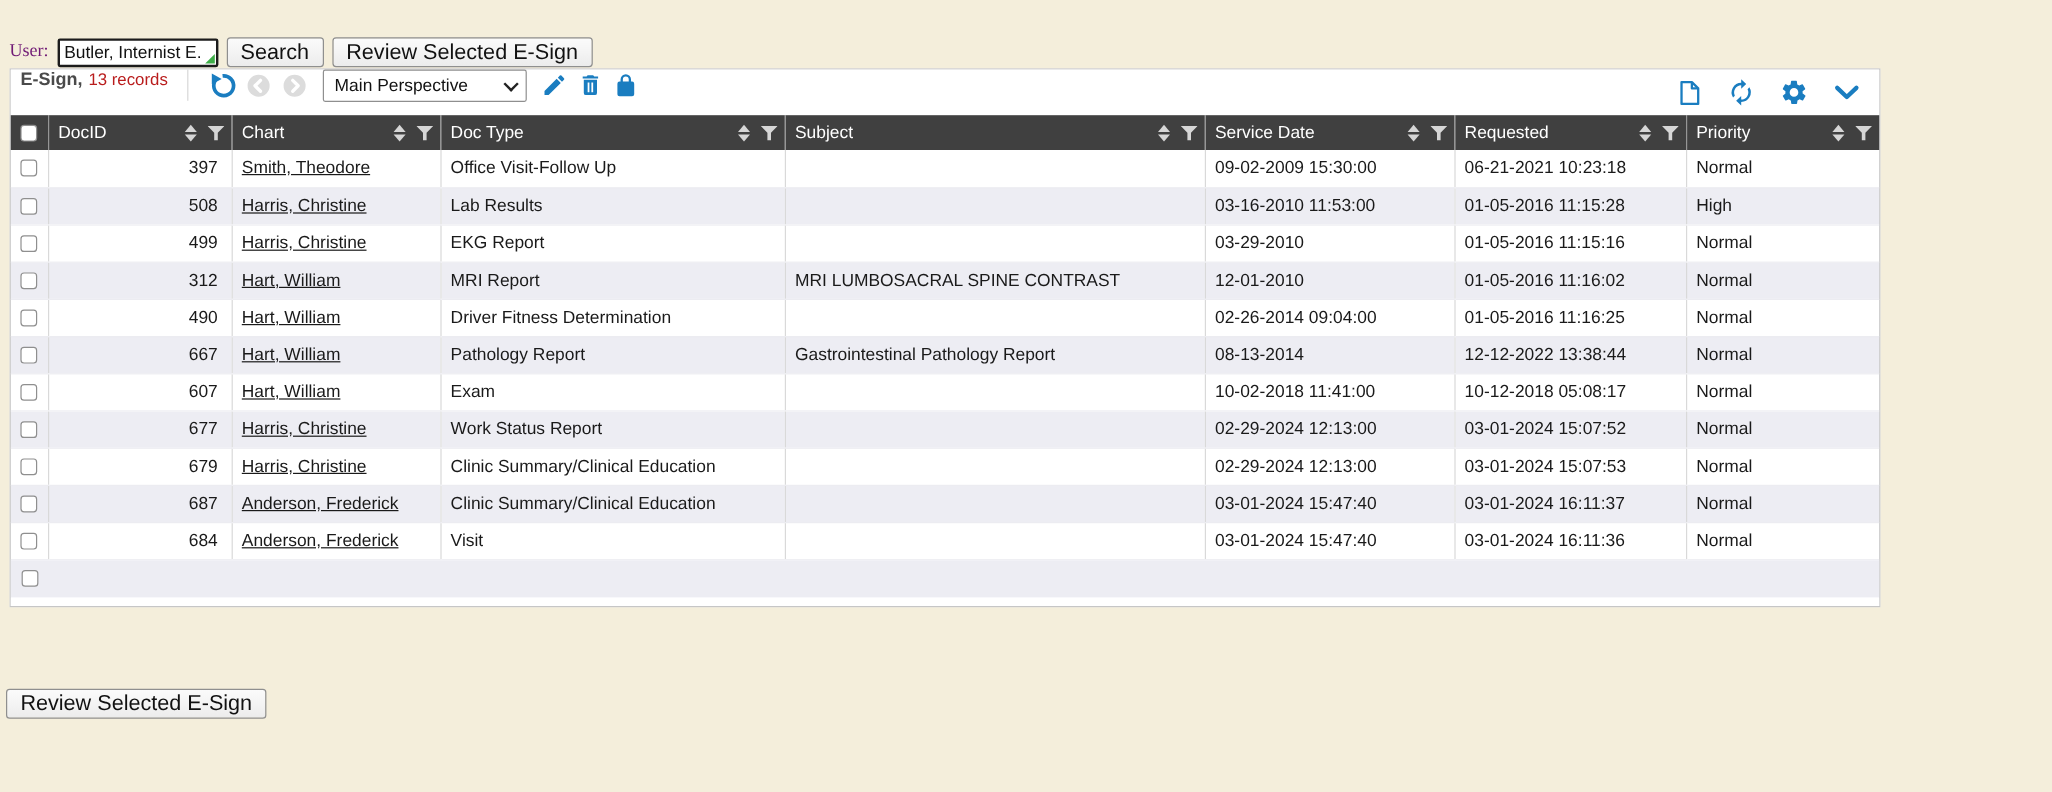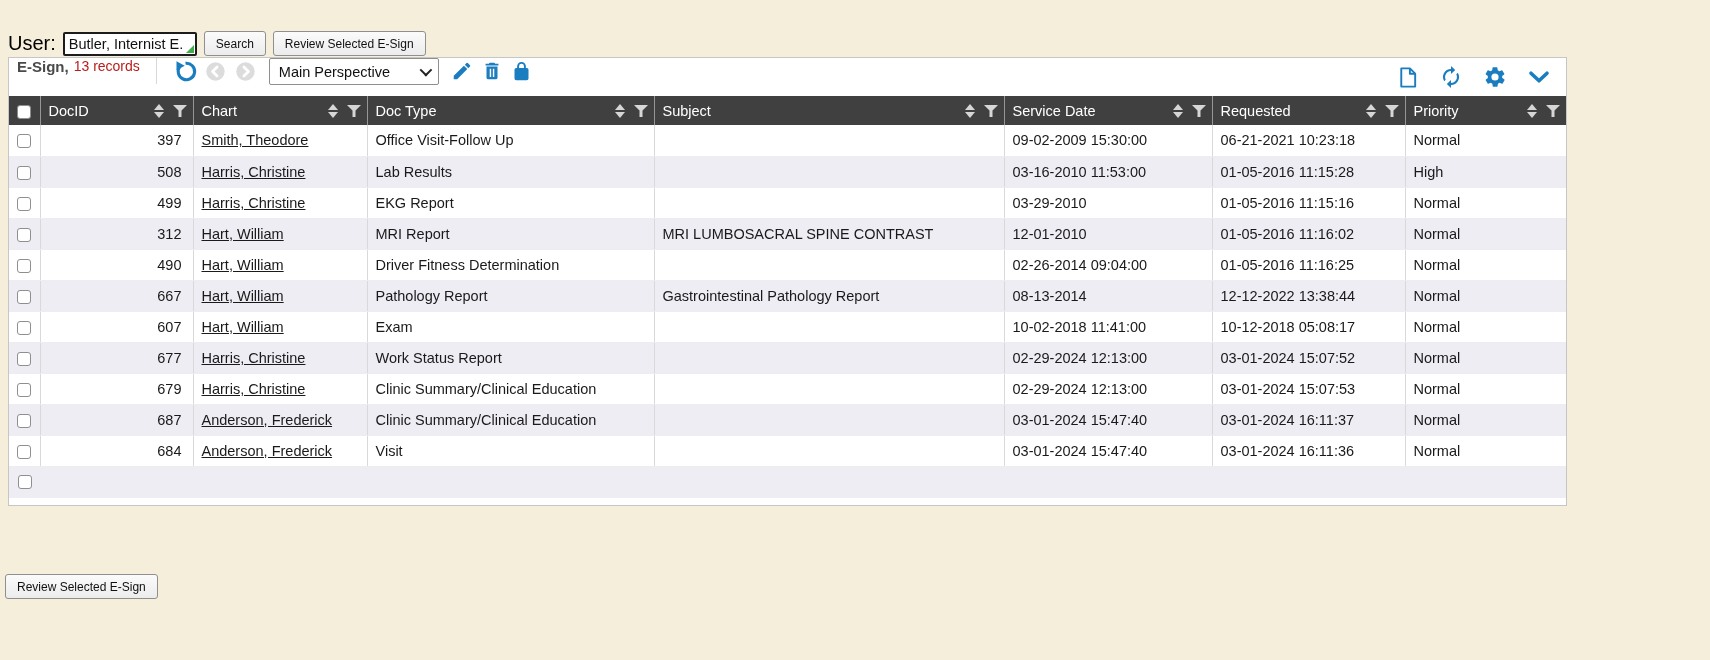--- a/index.html
+++ b/index.html
@@ -7,31 +7,31 @@
   body {
     background:#f4eedb;
     font-family:"Liberation Sans", sans-serif;
     color:#1a1a1a;
     position:relative;
     overflow:hidden;
   }
 
   
   .top-bar { position:absolute; left:8px; top:30px; height:27px; display:flex; align-items:center; gap:7px; }
-  .user-label { font-size:20px; color:#000000; }
+  .user-label { font-size:15px; color:#701a75;font-family:Liberation Serif, serif; }
   .user-input-wrap { position:relative; display:inline-block; }
   .user-input {
     width:134px; height:24px; border:2px solid #1c1c1c; border-radius:2px;
     font-family:"Liberation Sans",sans-serif; font-size:14.5px; padding:0 4px; background:#fff; color:#111; outline:none;
   }
   .ac-marker { position:absolute; right:3px; bottom:3px; width:0; height:0;
     border-left:8px solid transparent; border-bottom:8px solid #3fae49; }
   .btn {
     height:25px; background:linear-gradient(#fbfbfb,#ececec); border:1px solid #8f8f8f;
-    border-radius:3px; font-family:"Liberation Sans",sans-serif; font-size:12px; color:#111;
+    border-radius:3px; font-family:"Liberation Sans",sans-serif; font-size:18px; color:#111;
     padding:0 11px; cursor:pointer;
   }
 
   
   .panel {
     position:absolute; left:8px; top:57px; width:1559px;
     background:#fff; border:1px solid #c6c6c6;
   }
 
   

